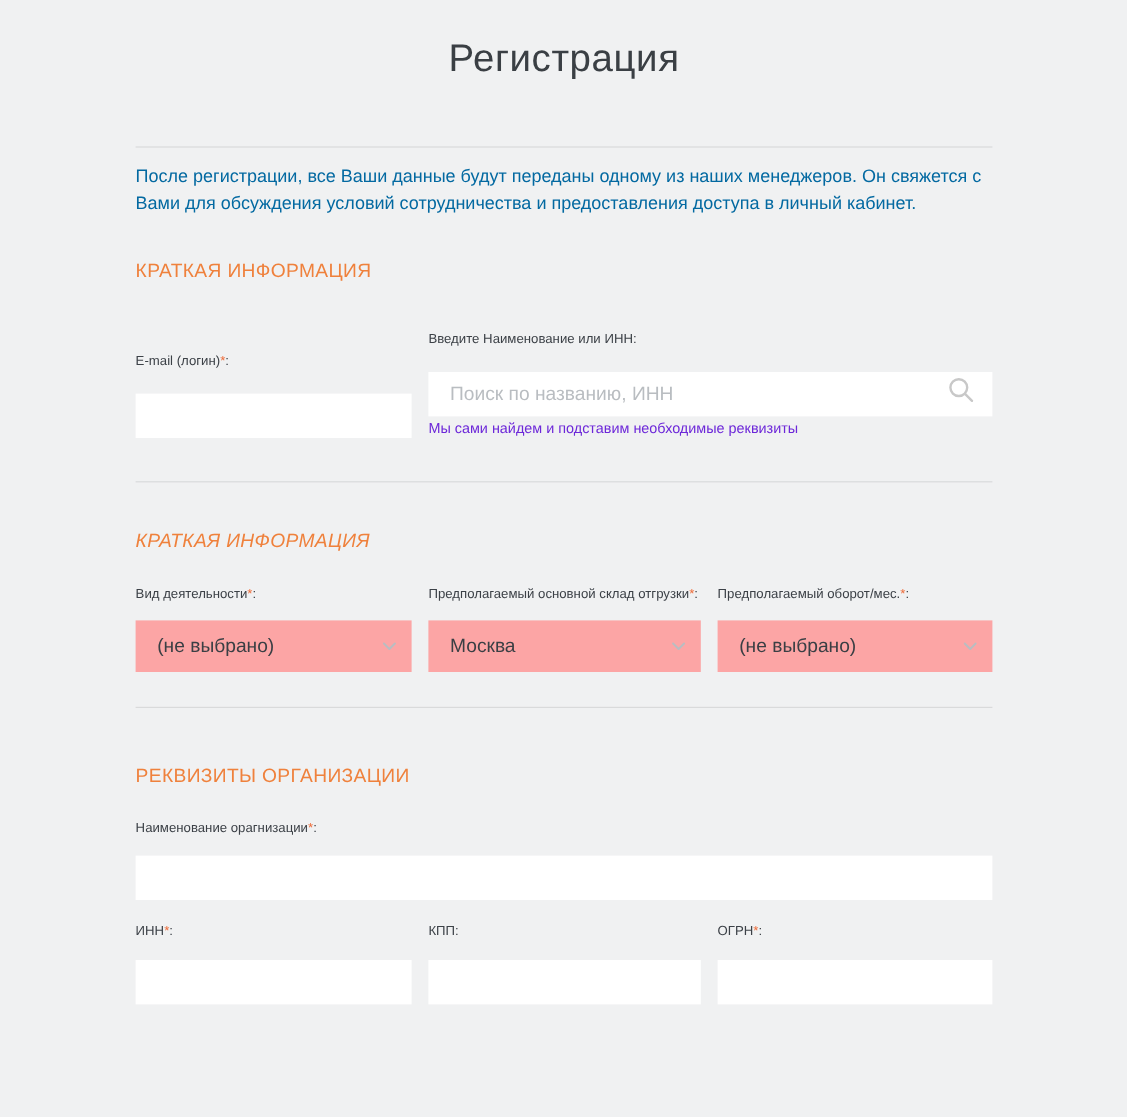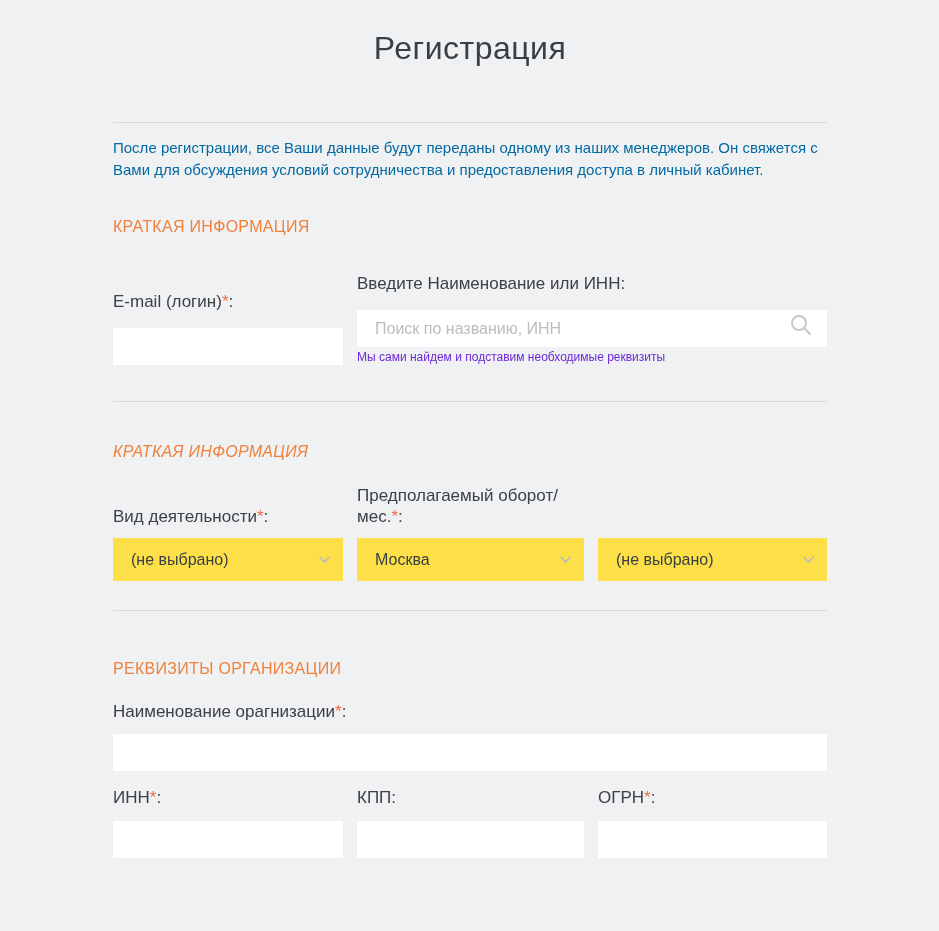--- a/index.html
+++ b/index.html
@@ -49,21 +49,21 @@
   .grid {
     display: grid;
     grid-template-columns: 230px 227px 229px;
     column-gap: 14px;
     align-items: end;
   }
   .row1 { margin-top: 36px; }
   .span2 { grid-column: 2 / 4; }
 
   .field-label {
-    font-size: 17px;
+    font-size: 11px;
     line-height: 21px;
     color: #3c4147;
     display: block;
   }
   .star { color: #ee6f3e; }
 
   .text-input {
     display: block;
     width: 100%;
     height: 37px;
@@ -97,21 +97,21 @@
 
   .divider.d2 { margin-top: 36px; }
   .divider.d3 { margin-top: 29px; }
 
   .labels-row2 { margin-top: 23px; align-items: end; }
   .selects-row { margin-top: 11px; align-items: start; }
 
   .select-box {
     position: relative;
     height: 43px;
-    background: #fde047;
+    background: #fca5a5;
     display: flex;
     align-items: center;
     padding: 0 34px 0 18px;
     cursor: pointer;
   }
   .select-value {
     font-size: 16px;
     color: #3a3f44;
     white-space: nowrap;
     overflow: hidden;
@@ -162,20 +162,21 @@
       <div class="helper">Мы сами найдем и подставим необходимые реквизиты</div>
     </div>
   </div>
 
   <hr class="divider d2">
 
   <h2 class="section-heading s2">КРАТКАЯ ИНФОРМАЦИЯ</h2>
 
   <div class="grid labels-row2">
     <label class="field-label"><span>Вид деятельности</span><span class="star">*</span><span>:</span></label>
+    <label class="field-label"><span>Предполагаемый основной склад отгрузки</span><span class="star">*</span><span>:</span></label>
     <label class="field-label"><span>Предполагаемый оборот/мес.</span><span class="star">*</span><span>:</span></label>
   </div>
 
   <div class="grid selects-row">
     <div class="select-box" role="combobox">
       <span class="select-value">(не выбрано)</span>
       <svg class="chevron" viewBox="0 0 12 8" fill="none">
           <path d="M1 1 L6 6 L11 1" stroke="#b9bdc1" stroke-width="1.8" stroke-linecap="round" stroke-linejoin="round"></path>
         </svg>
     </div>

